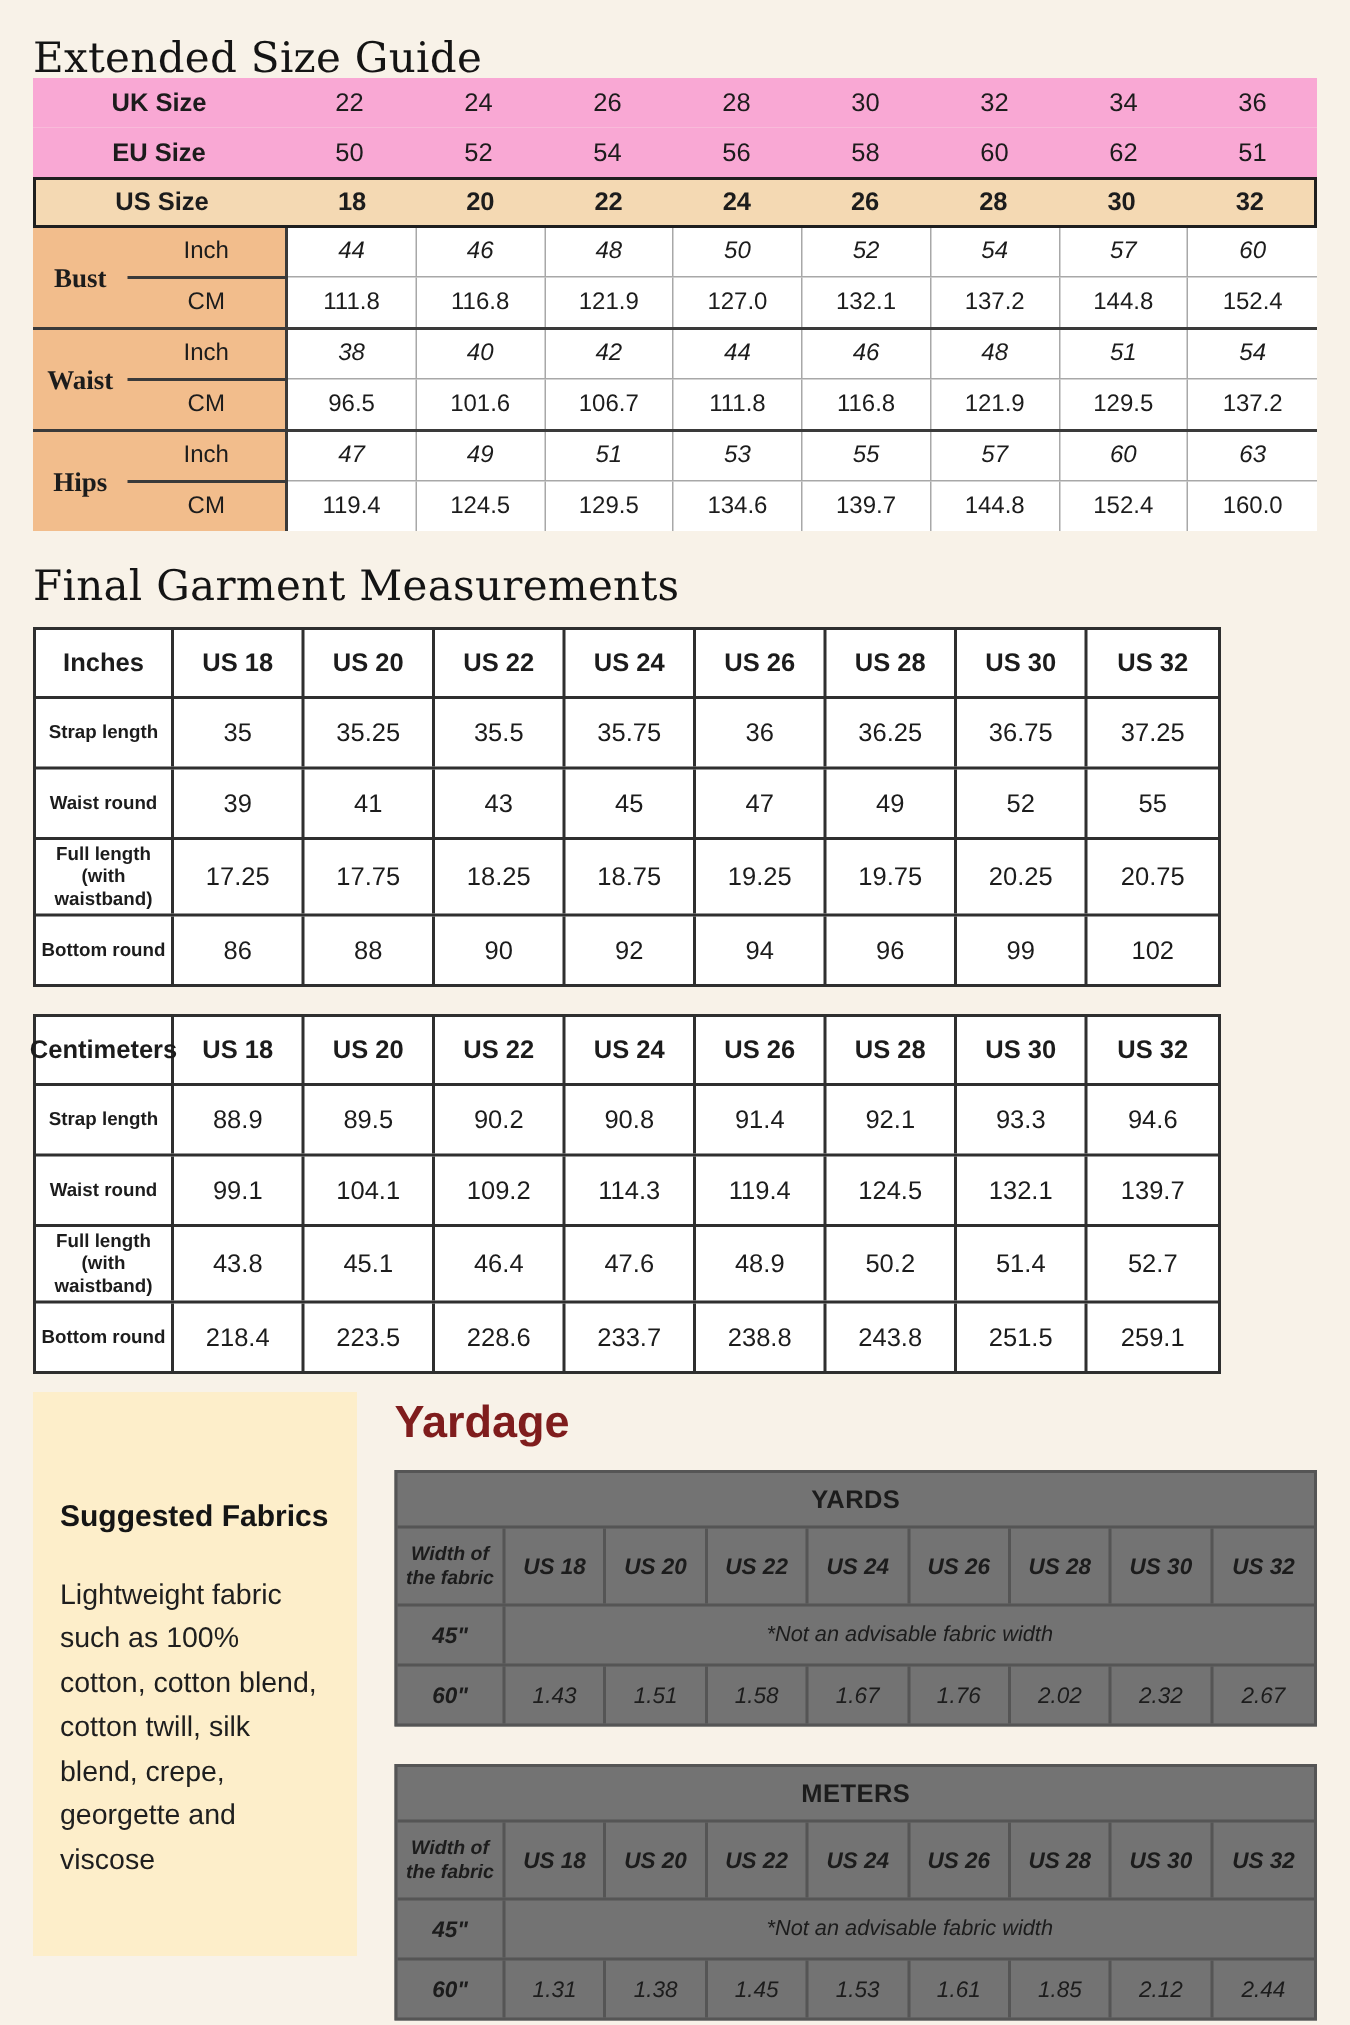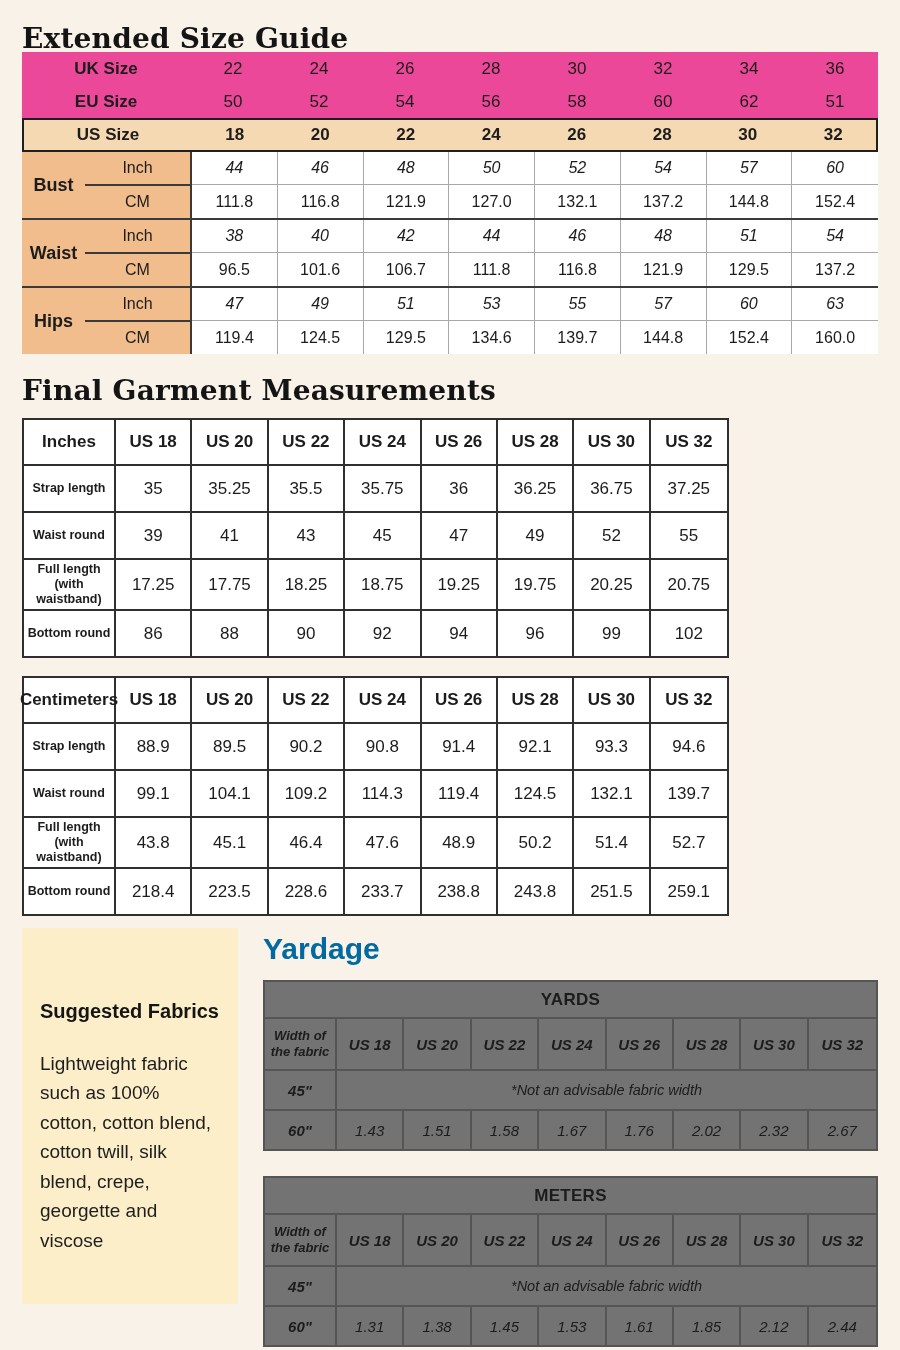--- a/index.html
+++ b/index.html
@@ -7,36 +7,36 @@
   body {
     width:900px; height:1350px;
     background:#f8f2e8;
     font-family:"Liberation Sans", sans-serif;
     color:#1c1c1c;
     padding:0 22px;
     overflow:hidden;
   }
   .serif-title {
     font-family:"DejaVu Serif","Liberation Serif",serif;
-    font-weight:bold;
+    font-weight:normal;
     font-size:28px;
     letter-spacing:0.2px;
     color:#141414;
   }
   #title-extended { padding-top:22px; height:52px; }
   #title-garment  { padding-top:20px; height:54px; }
 
   
   .esg-table { width:856px; }
   .srow {
     display:grid;
     grid-template-columns:168px repeat(8,1fr);
     align-items:center;
     height:33px;
-    background:#ec4899;
+    background:#f9a8d4;
     font-size:17px;
   }
   .srow .row-label { font-weight:bold; text-align:center; font-size:17px; }
   .srow .cellv { text-align:center; }
   .srow.us-row {
     height:34px;
     background:#f4d9b3;
     border:2px solid #1f1f1f;
     font-weight:bold;
   }
@@ -47,21 +47,21 @@
   }
   .mgroup + .mgroup { border-top:2px solid #3a3a3a; }
   .mlabel {
     background:#f2bd8c;
     display:flex;
     align-items:stretch;
   }
   .mname {
     flex:0 0 63px;
     display:flex; align-items:center; justify-content:center;
-    font-weight:bold; font-size:18px;
+    font-weight:bold; font-size:18px;font-family:Liberation Serif, serif;
   }
   .munits { flex:1; display:flex; flex-direction:column; }
   .munit {
     flex:1; display:flex; align-items:center; justify-content:center;
     font-size:16px;
   }
   .munit.inch { border-bottom:2px solid #3a3a3a; }
   .mdata { border-left:2px solid #3a3a3a; display:flex; flex-direction:column; }
   .mrow {
     display:grid;
@@ -71,21 +71,21 @@
   .mrow.inch { border-bottom:1px solid #a8a8a8;font-style:italic; }
   .mrow .cellv {
     display:flex; align-items:center; justify-content:center;
     font-size:16px;
     border-right:1px solid #a8a8a8;
   }
   .mrow .cellv:last-child { border-right:none; }
 
   
   .gtable {
-    width:707px;
+    width:792px;
     background:#fff;
     border:2px solid #2f2f2f;
     margin-top:10px;
   }
   .gtable.second { margin-top:18px; }
   .grow {
     display:grid;
     grid-template-columns:92px repeat(8,1fr);
     border-bottom:2px solid #2f2f2f;
   }
@@ -110,21 +110,21 @@
     column-gap:25px;
   }
   .fabric-box {
     background:#fdeeca;
     height:376px;
     padding:72px 18px 0 18px;
   }
   .fabric-box h3 { font-size:20px; font-weight:bold; margin-bottom:26px; color:#151515; }
   .fabric-box p { font-size:19px; line-height:1.55; color:#1e1e1e; }
   #yardage-title {
-    font-size:30px; font-weight:bold; color:#0369a1;
+    font-size:30px; font-weight:bold; color:#7f1d1d;
     height:52px; padding-top:4px;
   }
   .ytable {
     background:#737373;
     border:2px solid #555;
   }
   .ytable + .ytable { margin-top:25px; }
   .ytitle-row {
     height:37px;
     display:flex; align-items:center; justify-content:center;

